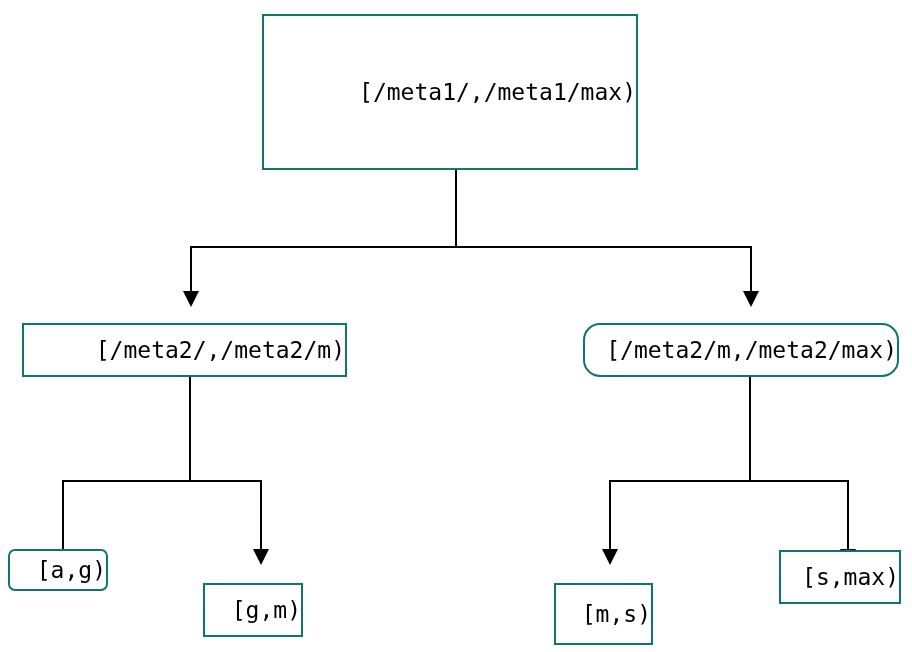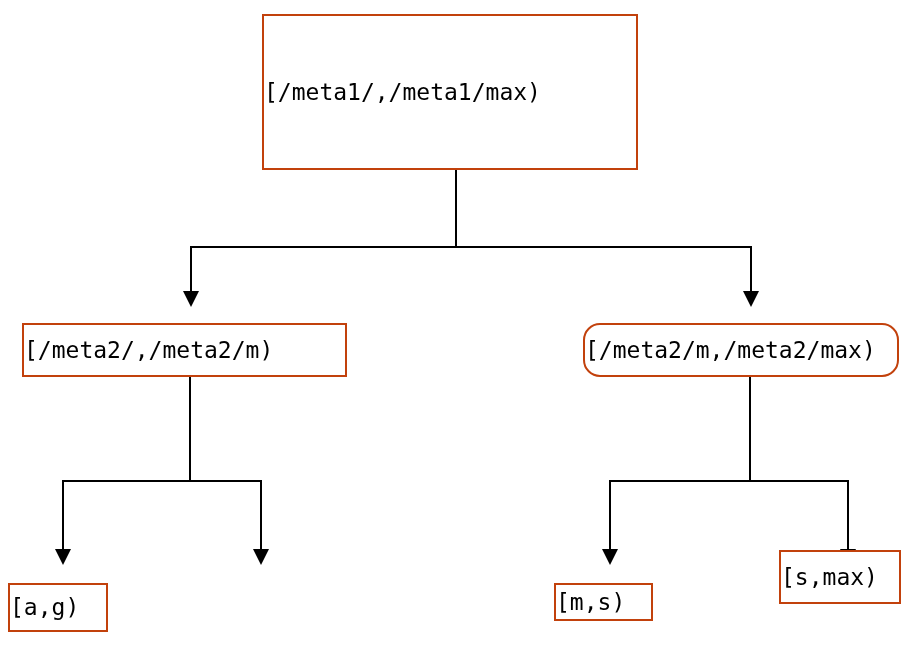--- a/index.html
+++ b/index.html
@@ -12,38 +12,38 @@
     width: 912px;
     height: 652px;
     background: #ffffff;
     font-family: "DejaVu Sans Mono", "Liberation Mono", monospace;
     overflow: hidden;
   }
   
   .node {
     position: absolute;
     box-sizing: border-box;
-    border: 2px solid #c2410c;
+    border: 2px solid #0f766e;
     background: #ffffff;
     display: flex;
     align-items: center;
-    justify-content: flex-start;
+    justify-content: flex-end;
   }
   .node-label {
     color: #000000;
     font-size: 23px;
     white-space: pre;
     line-height: 1;
   }
   #n-root       { left: 262px; top: 14px;  width: 376px; height: 156px; }
   #n-meta2-low  { left: 22px;  top: 323px; width: 325px; height: 54px; }
   #n-meta2-high { left: 583px; top: 323px; width: 316px; height: 54px; border-radius: 17px; }
-  #n-leaf-ag    { left: 8px;   top: 583px; width: 100px; height: 49px; }
+  #n-leaf-ag    { left: 8px;   top: 549px; width: 100px; height: 42px; border-radius: 7px; }
   #n-leaf-gm    { left: 203px; top: 583px; width: 100px; height: 54px; }
-  #n-leaf-ms    { left: 554px; top: 583px; width: 99px;  height: 38px; }
+  #n-leaf-ms    { left: 554px; top: 583px; width: 99px;  height: 62px; }
   #n-leaf-smax  { left: 779px; top: 550px; width: 122px; height: 54px; }
 
   
   .edge {
     position: absolute;
     background: #000000;
   }
   
   #e-stem1   { left: 455px; top: 170px; width: 2px;   height: 77px; }
   #e-rail1   { left: 190px; top: 246px; width: 562px; height: 2px; }
@@ -111,20 +111,23 @@
   </div>
 
   <div class="node" id="n-meta2-high">
     <span class="node-label">[/meta2/m,/meta2/max)</span>
   </div>
 
   <div class="node" id="n-leaf-ag">
     <span class="node-label">[a,g)</span>
   </div>
 
+  <div class="node" id="n-leaf-gm">
+    <span class="node-label">[g,m)</span>
+  </div>
 
   <div class="node" id="n-leaf-ms">
     <span class="node-label">[m,s)</span>
   </div>
 
   <div class="node" id="n-leaf-smax">
     <span class="node-label">[s,max)</span>
   </div>
 
 </div>

